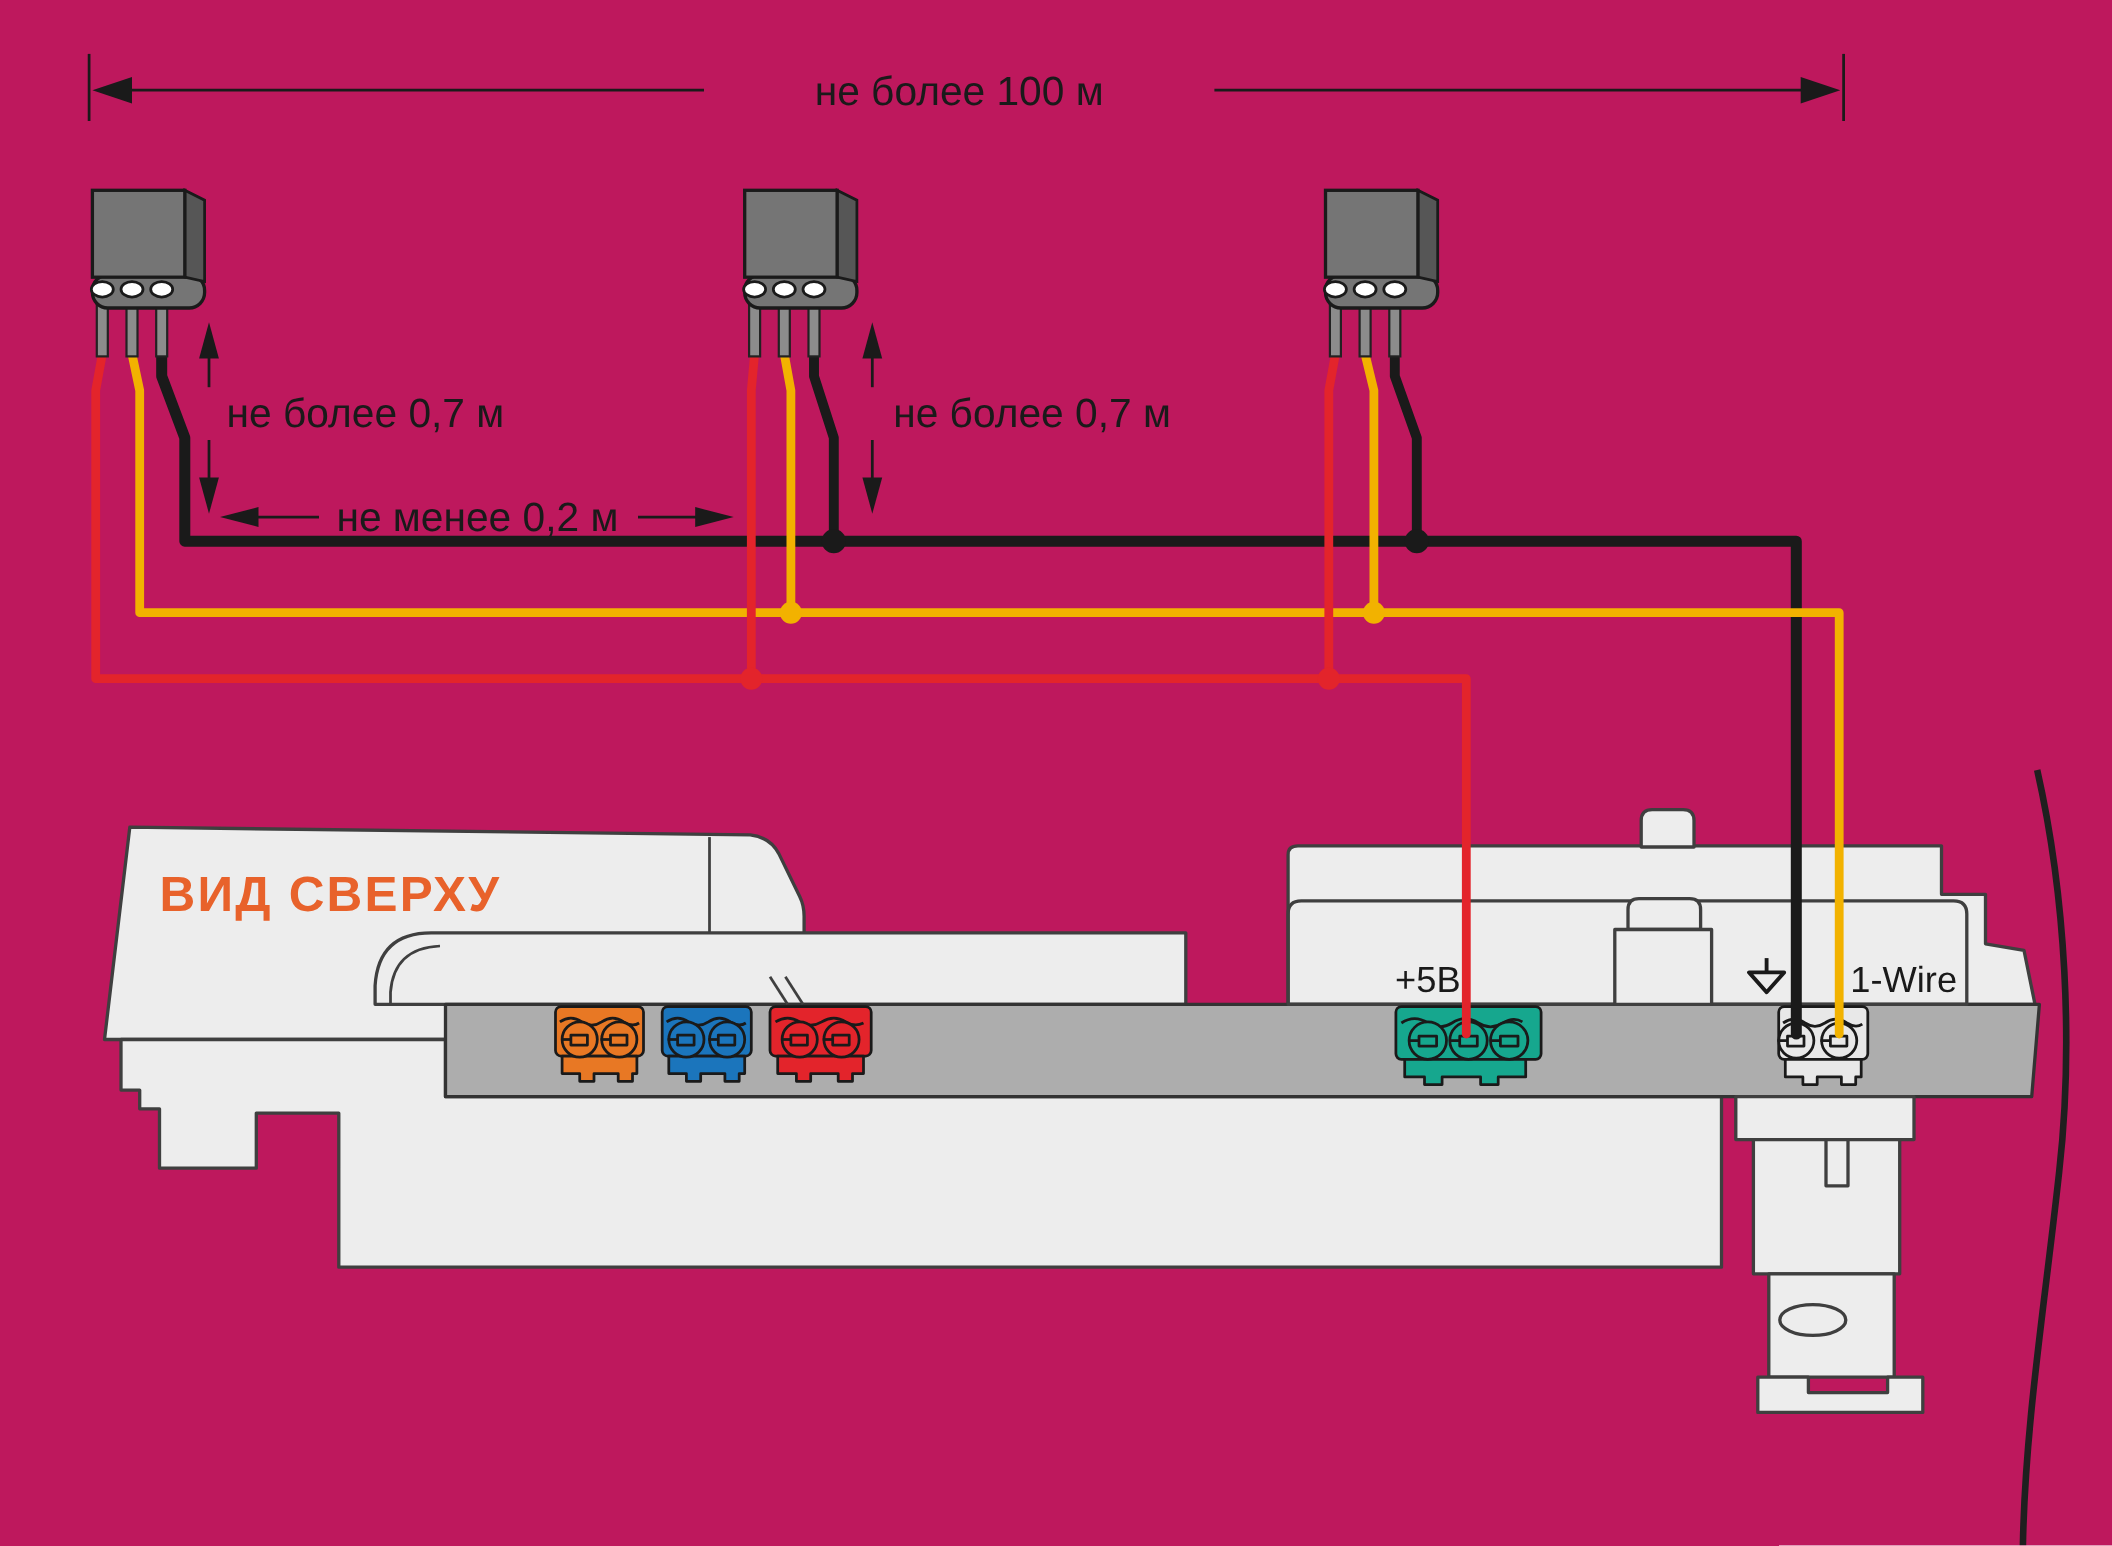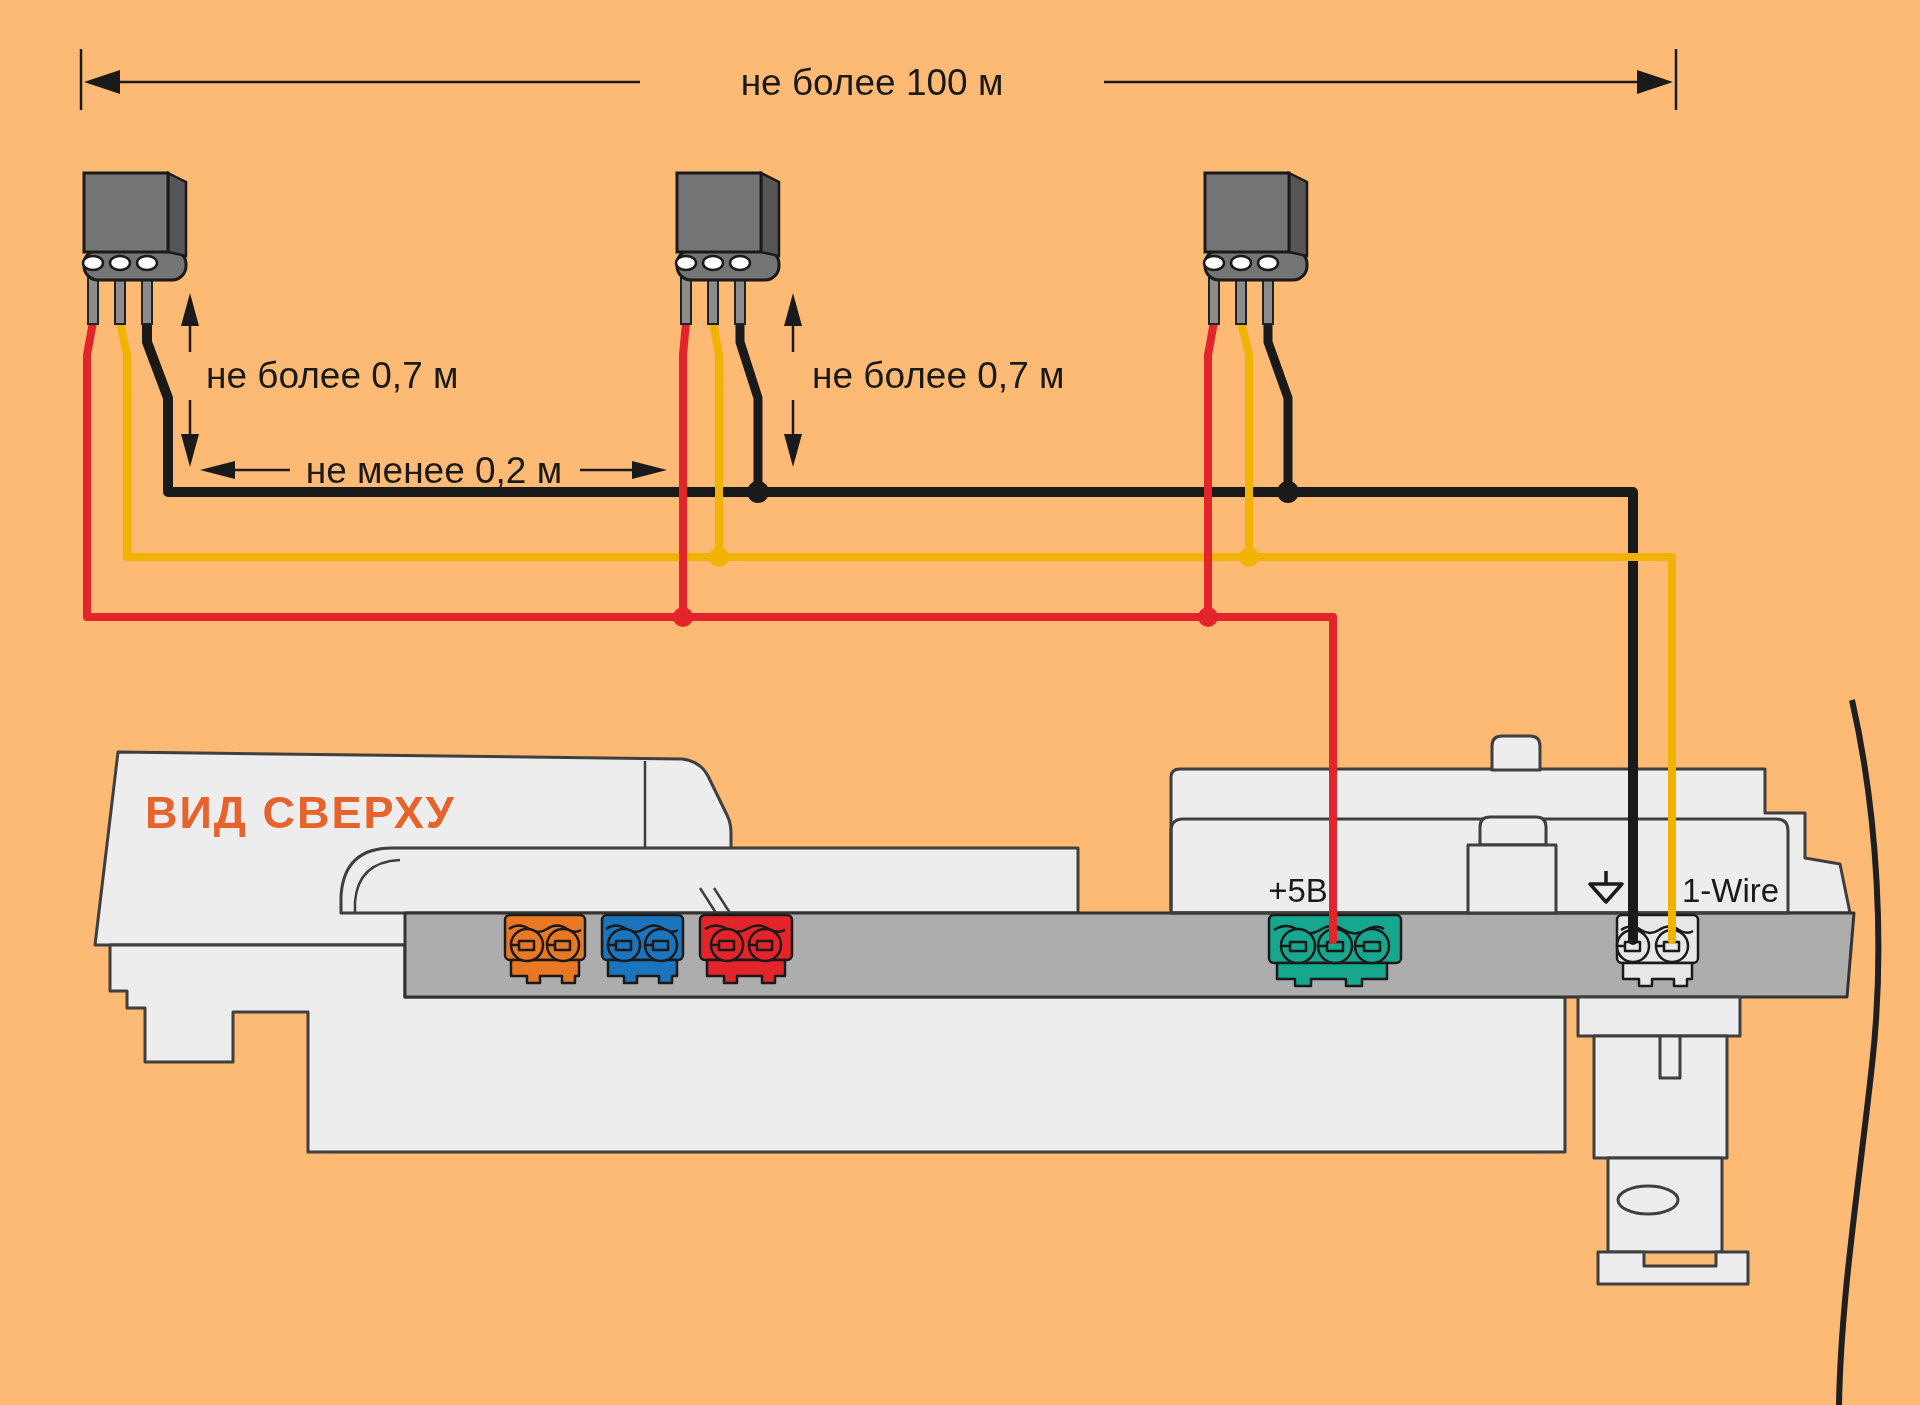--- a/index.html
+++ b/index.html
@@ -1,16 +1,16 @@
 <!DOCTYPE html>
 <html><head>
 <meta charset="utf-8">
 <style>
   html,body{margin:0;padding:0;background:#ffffff;}
-  .page{width:1920px;height:1405px;position:relative;background:#fdba74;overflow:hidden;
+  .page{width:1920px;height:1405px;position:relative;background:#be185d;overflow:hidden;
         font-family:"Liberation Sans", sans-serif;}
   svg{display:block;}
   text{font-family:"Liberation Sans", sans-serif;fill:#1a1a1a;}
   .dim-text{font-size:37px;}
   .term-label{font-size:33px;}
   .view-label{font-size:45px;font-weight:bold;fill:#E8622B;letter-spacing:2px;}
 </style>
 </head>
 <body>
 

